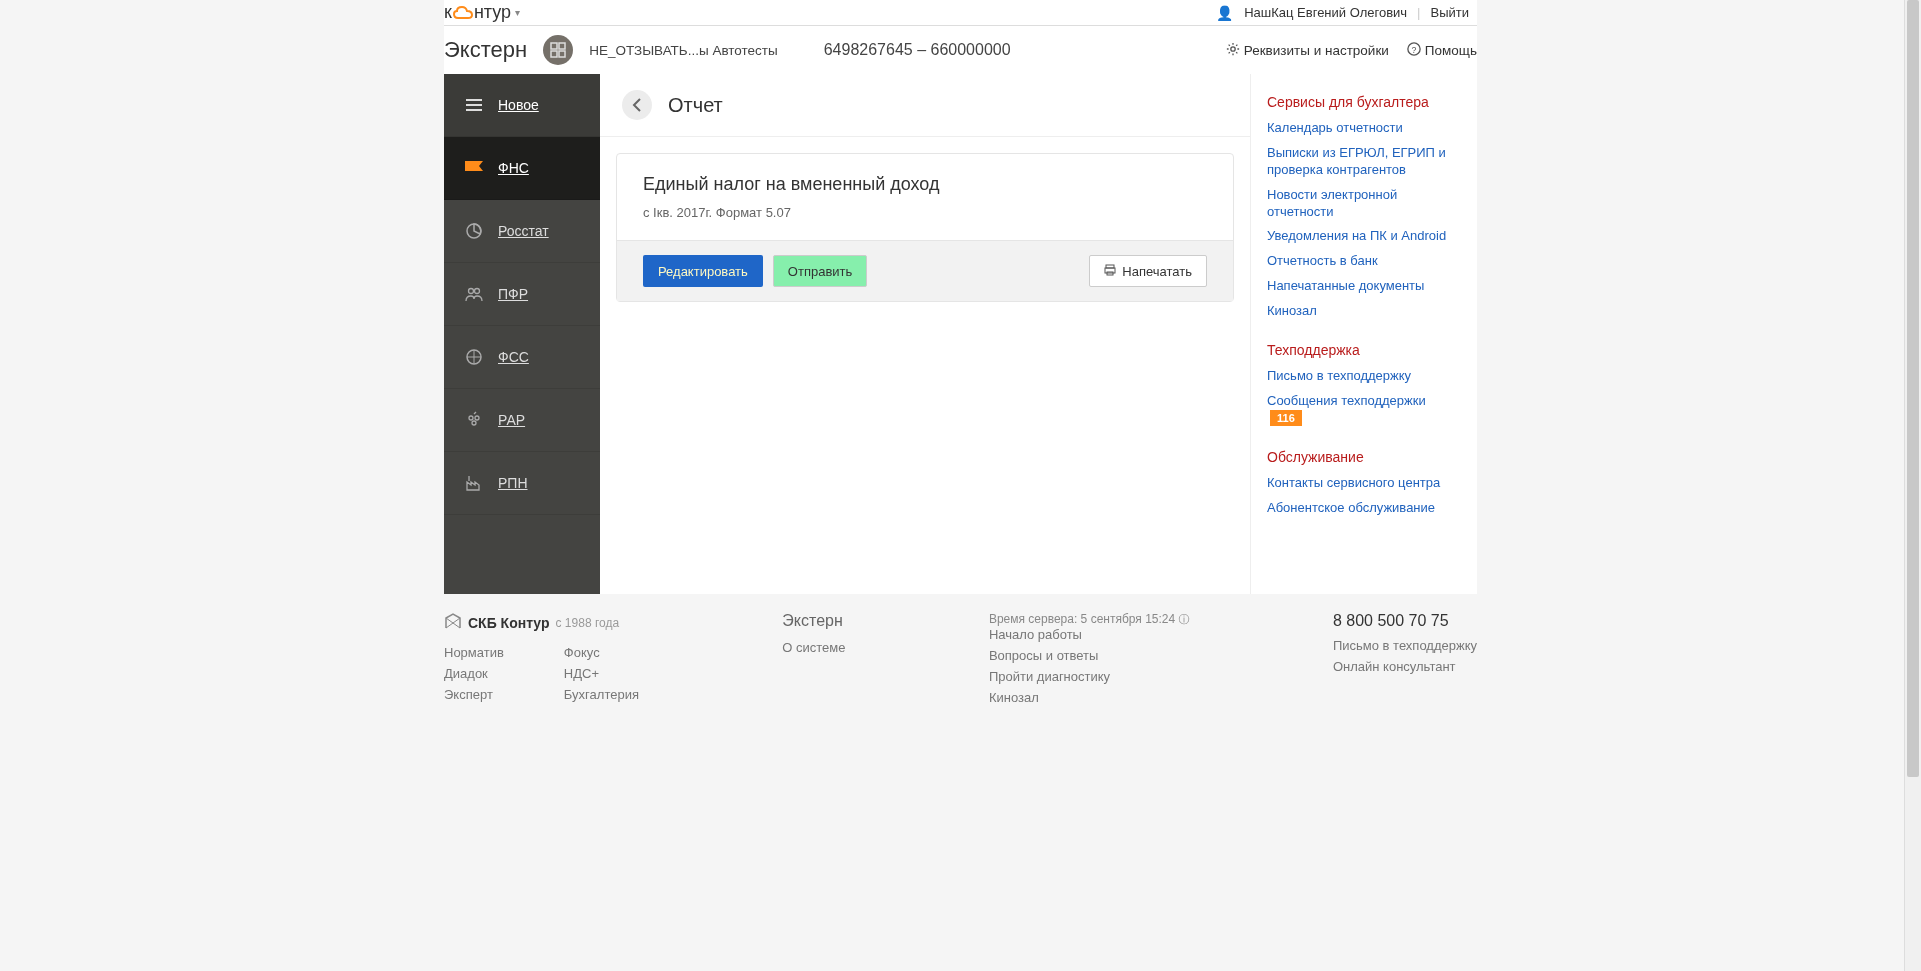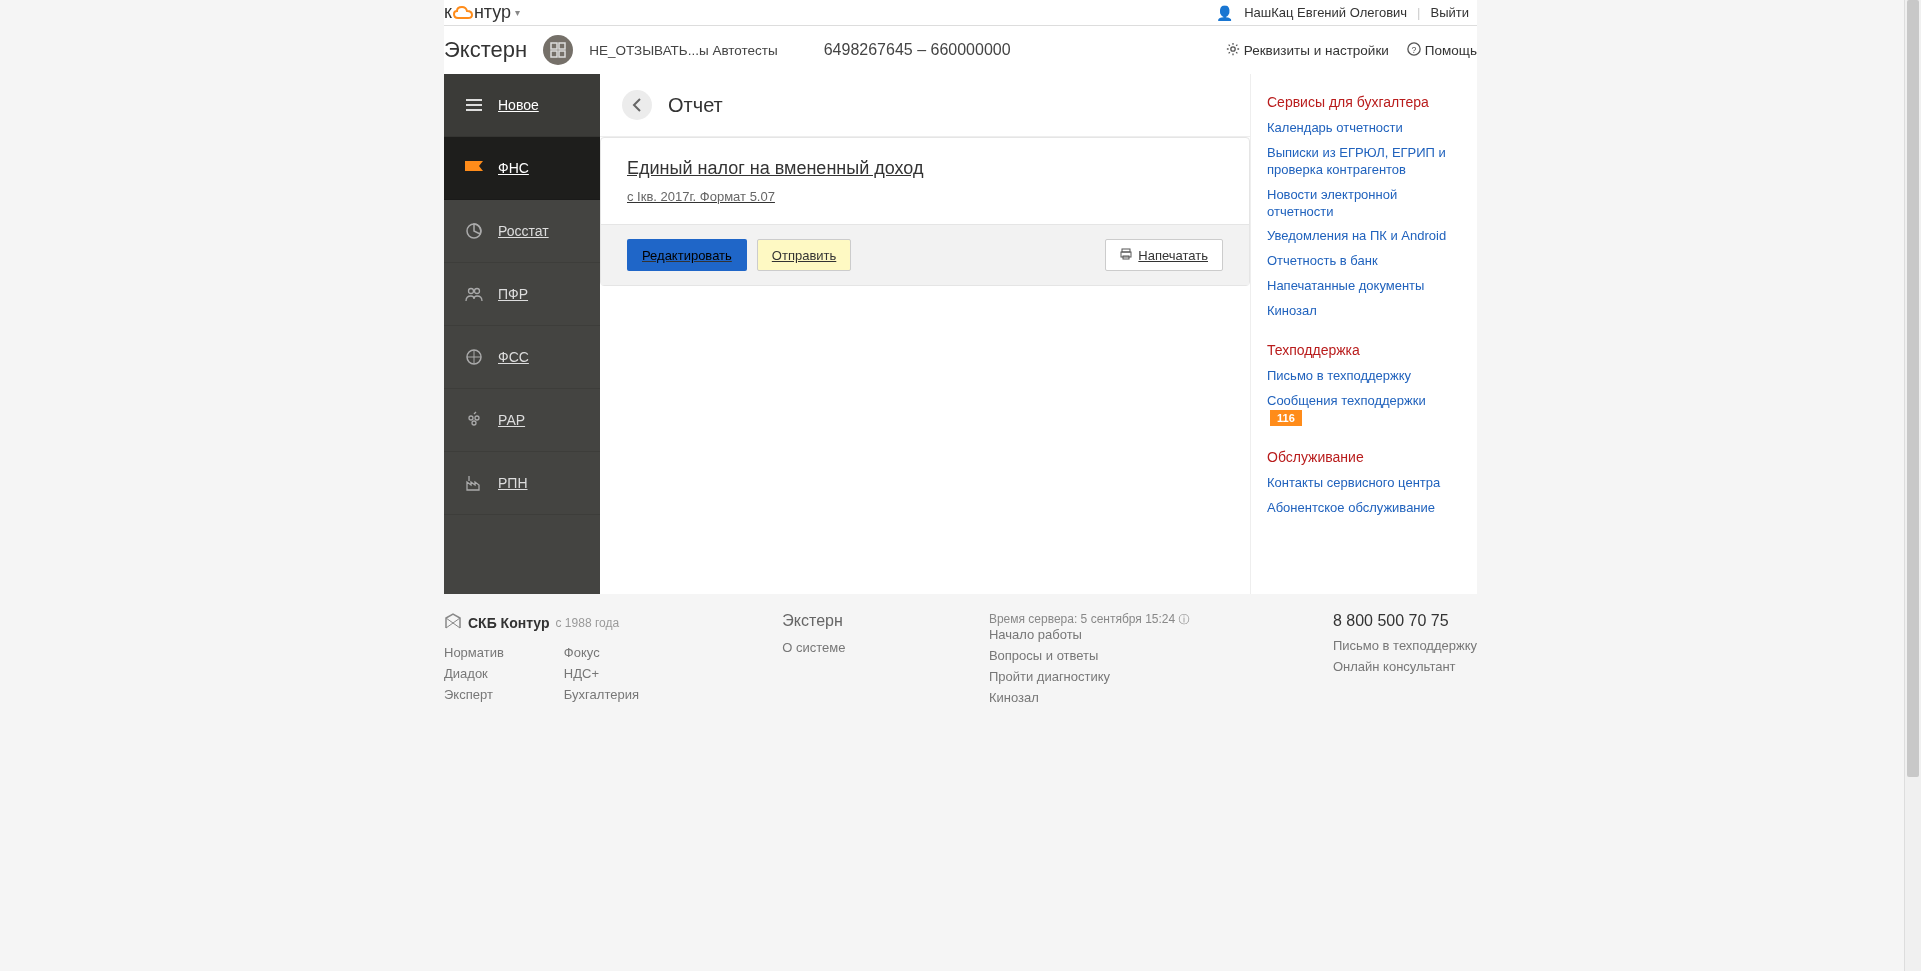--- a/index.html
+++ b/index.html
@@ -37,28 +37,28 @@
 .side-item.active { background: #1e1e1c; color: #fff; }
 .side-item-icon { width: 20px; height: 20px; display: inline-flex; align-items: center; justify-content: center; color: #ddd; }
 .side-item.active .side-item-icon { color: #ff8c1a; }
 
 .content { flex: 1; background: #fff; display: flex; }
 .content-main { flex: 1; border-right: 1px solid #eee; }
 .content-head { display: flex; align-items: center; padding: 16px 22px; border-bottom: 1px solid #eee; gap: 16px; }
 .back-btn { width: 30px; height: 30px; border-radius: 50%; background: #ececec; display: inline-flex; align-items: center; justify-content: center; cursor: pointer; color: #666; font-size: 16px; }
 .page-title { font-size: 20px; color: #333; font-weight: normal; }
 
-.report-card { border: 1px solid #e5e5e5; border-radius: 4px; text-decoration: underline; }
+.report-card { margin: 16px; border: 1px solid #e5e5e5; border-radius: 4px; }
 .report-body { padding: 20px 26px; }
 .report-title { font-size: 18px; color: #333; margin-bottom: 10px; font-weight: normal; }
 .report-subtitle { font-size: 13px; color: #666; }
 .report-actions { background: #f2f2f2; padding: 14px 26px; display: flex; align-items: center; gap: 10px; border-top: 1px solid #e5e5e5; }
 .btn { display: inline-flex; align-items: center; gap: 6px; height: 32px; padding: 0 14px; border-radius: 2px; font-size: 13px; cursor: pointer; border: 1px solid transparent; }
-.btn-primary { background: #1f66c8; color: #000000; }
-.btn-secondary { background: #fef9c3; color: #333; border: 1px solid #ccc; }
+.btn-primary { background: #1f66c8; color: #fef9c3; }
+.btn-secondary { background: #86efac; color: #333; border: 1px solid #ccc; }
 .btn-print { margin-left: auto; background: #fff; color: #333; border: 1px solid #ccc; }
 
 .right-panel { width: 226px; padding: 20px 16px; font-size: 13px; }
 .panel-section-title { font-size: 14px; color: #b91c1c; margin-bottom: 10px; font-weight: normal; }
 .panel-link { color: #2062bd; text-decoration: none; display: block; margin-bottom: 8px; line-height: 1.3; }
 .badge-count { display: inline-block; background: #ff8c1a; color: #fff; border-radius: 0; padding: 1px 7px; font-size: 11px; margin-left: 3px; font-weight: bold; }
 .panel-block { margin-bottom: 22px; }
 
 
 .footer { background: #f5f5f5; padding: 18px 0 40px 0; }

